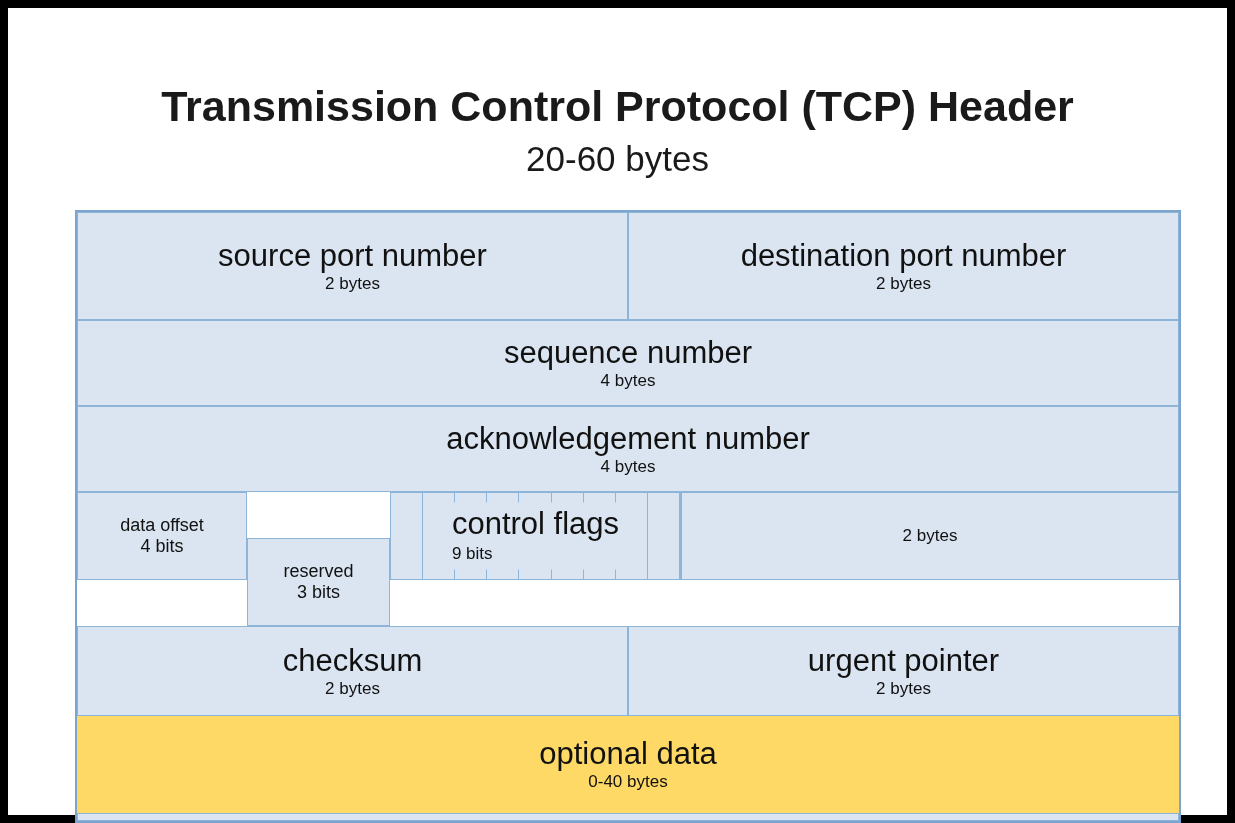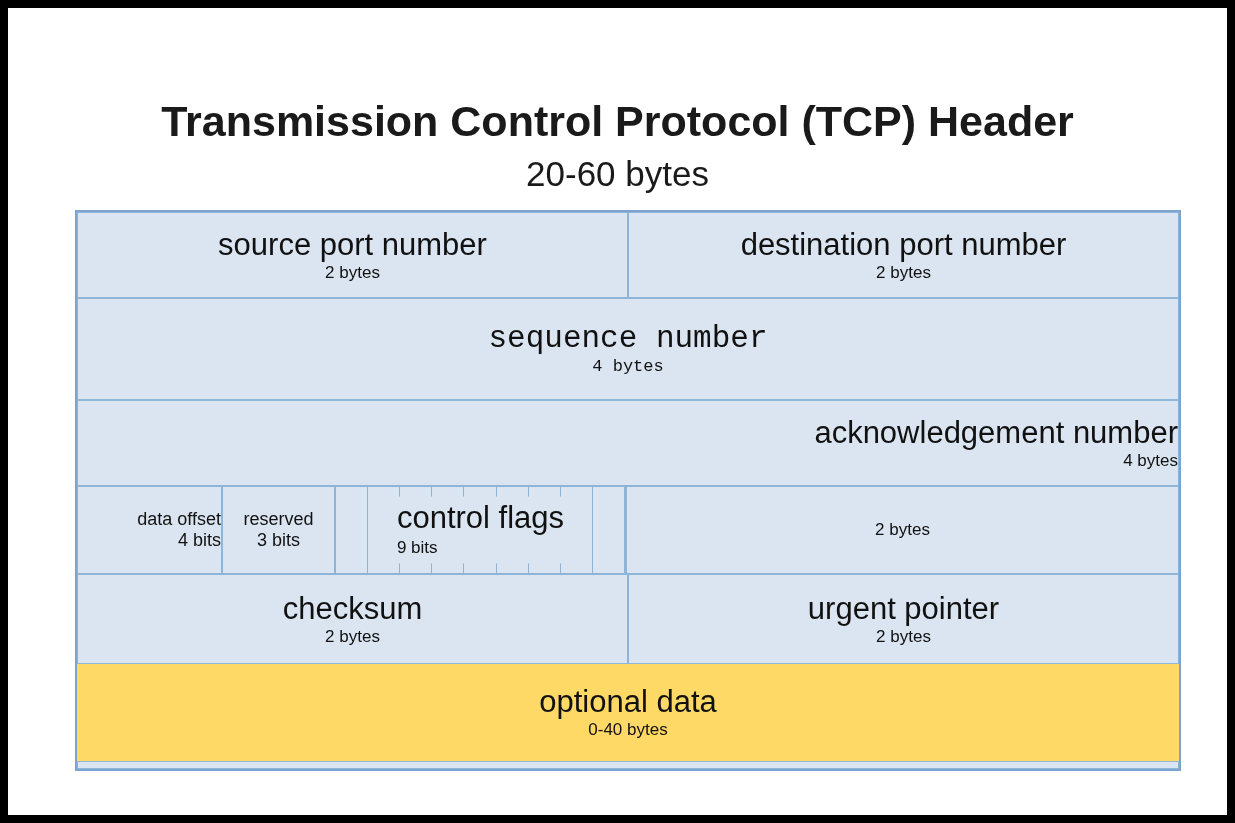--- a/index.html
+++ b/index.html
@@ -17,21 +17,21 @@
     font-family:"Liberation Sans","DejaVu Sans",sans-serif;
     color:#111111;
     overflow:hidden;
   }
   .frame{
     position:absolute;inset:0;
     border:8px solid var(--frame);
     pointer-events:none;
   }
   .title-block{
-    position:absolute;top:97px;left:0;width:100%;
+    position:absolute;top:82px;left:0;width:100%;
     text-align:center;
   }
   .title{
     font-size:43px;font-weight:700;letter-spacing:0px;
     color:#1a1a1a;
   }
   .subtitle{
     font-size:35px;font-weight:400;margin-top:8px;
     color:#1a1a1a;
   }
@@ -41,31 +41,31 @@
     display:flex;flex-direction:column;
   }
   .row{display:flex;width:100%;}
   .cell{
     background:var(--cell-fill);
     border:1px solid var(--cell-border);
     display:flex;flex-direction:column;
     align-items:center;justify-content:center;
     text-align:center;
   }
-  .r1{height:86px;} .r2{height:102px;font-family:Liberation Mono, monospace;} .r3{height:86px;align-items:flex-end;}
+  .r1{height:108px;} .r2{height:86px;} .r3{height:86px;}
   .r4{height:88px;} .r5{height:90px;text-align:right;}
   .r6{height:97px;} .r7{height:8px;}
   .half{width:50%;}
   .full{width:100%;}
   .label{font-size:31px;line-height:1.15;}
   .size{font-size:17px;line-height:1.2;}
   .small .label{font-size:18px;}
   .small .size{font-size:18px;}
-  .cell-offset{width:145px;align-items:flex-end;}
-  .cell-reserved{width:113px;}
+  .cell-offset{width:170px;}
+  .cell-reserved{width:143px;margin-top:46px;}
   .flags-area{
     width:291px;position:relative;
     background:var(--cell-fill);
     border:1px solid var(--cell-border);
     display:flex;
   }
   .flag-col{flex:1 1 0;border-right:1px solid var(--cell-border);}
   .flag-col:last-child{border-right:none;}
   .flags-label{
     position:absolute;left:50%;top:50%;

